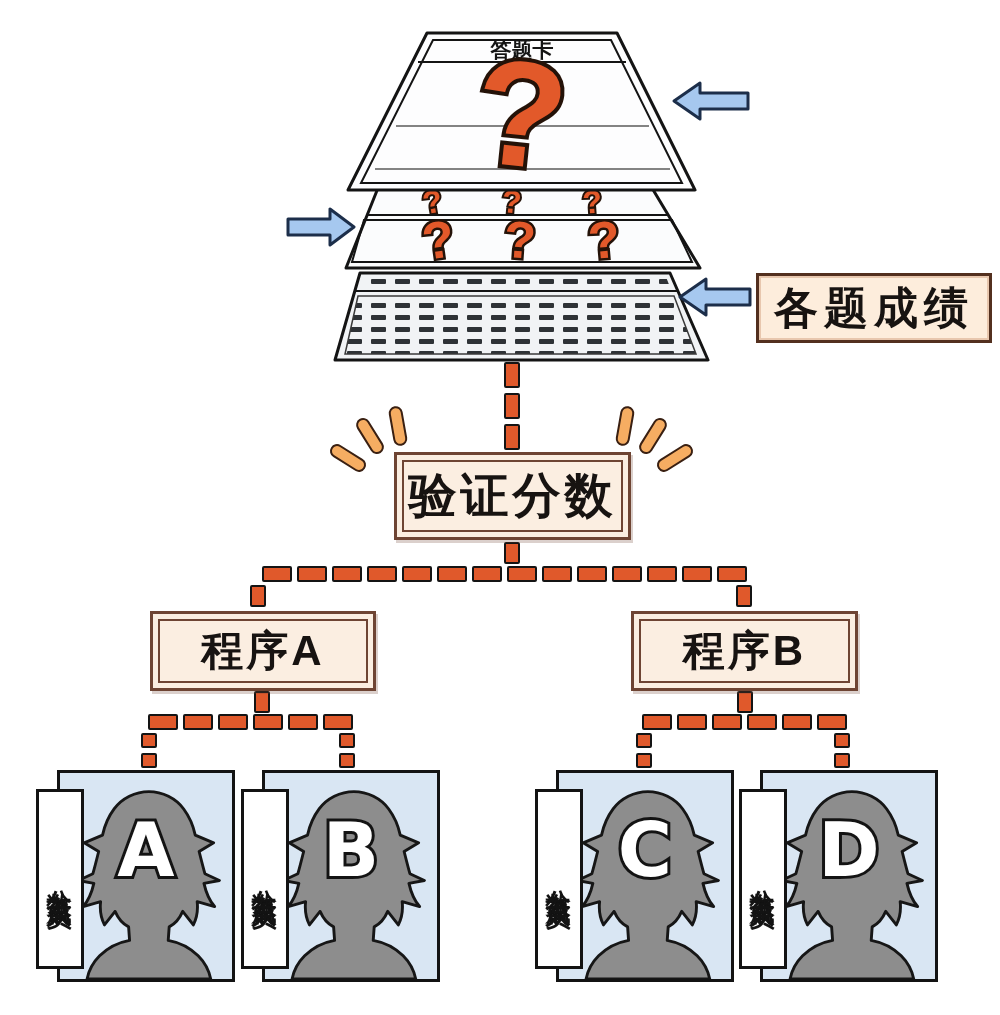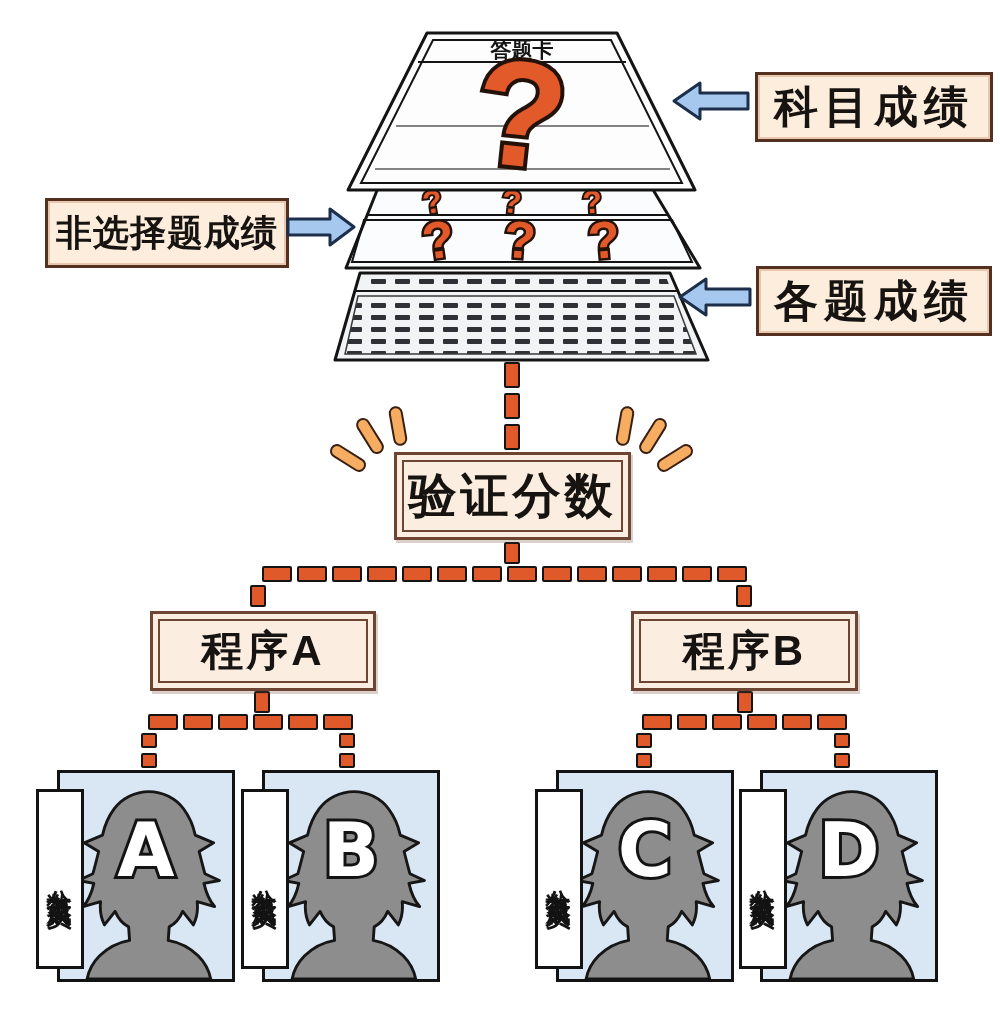--- a/index.html
+++ b/index.html
@@ -9,21 +9,21 @@
   
   .stack{position:absolute;left:320px;top:24px;width:390px;height:340px;z-index:1;}
   .qm{fill:#e2592a;stroke:#241208;paint-order:stroke;font-weight:900;text-anchor:middle;}
 
   
   .cream-box{position:absolute;background:#fdeddc;border:3px solid #53301f;
              box-shadow:inset 0 0 0 2px #e8c7ae;display:flex;align-items:center;justify-content:center;
              font-weight:900;color:#171311;z-index:2;}
   #box-subject{left:755px;top:72px;width:232px;height:64px;font-size:44px;letter-spacing:6px;}
   #box-nonchoice{left:45px;top:198px;width:238px;height:64px;font-size:36px;letter-spacing:1px;}
-  #box-perq{left:756px;top:266px;width:230px;height:64px;font-size:44px;letter-spacing:6px;}
+  #box-perq{left:756px;top:273px;width:230px;height:64px;font-size:44px;letter-spacing:6px;}
 
   .arrow{position:absolute;z-index:2;}
   #arr-subject{left:672px;top:80px;width:78px;height:42px;}
   #arr-nonchoice{left:286px;top:206px;width:70px;height:42px;}
   #arr-perq{left:678px;top:276px;width:74px;height:42px;}
 
   
   .conn{position:absolute;display:flex;z-index:1;}
   .conn.v{flex-direction:column;gap:5px;}
   .conn.h{flex-direction:row;gap:5px;}
@@ -127,30 +127,24 @@
       <polygon points="107,9 297,9 375,166 28,166" fill="#fdfdfe" stroke="#141414" stroke-width="3" stroke-linejoin="round"></polygon>
       <polygon points="113,16 291,16 362,159 41,159" fill="none" stroke="#141414" stroke-width="2"></polygon>
       <line x1="98" y1="38" x2="306" y2="38" stroke="#141414" stroke-width="2"></line>
       <line x1="76" y1="102" x2="329" y2="102" stroke="#5a5a5a" stroke-width="1.5"></line>
       <line x1="55" y1="145" x2="350" y2="145" stroke="#5a5a5a" stroke-width="1.5"></line>
       <text x="202" y="33" text-anchor="middle" font-size="21" font-weight="900" fill="#141414">答题卡</text>
       <text class="qm" x="200" y="142" font-size="150" stroke-width="8" transform="rotate(6 200 100)">?</text>
     </g>
   </svg>
 
-  <div class="cream-box" id="box-subject">
-    <span>科目成绩</span>
-  </div>
   <svg class="arrow" id="arr-subject" viewBox="0 0 78 42">
     <polygon points="2,21 28,3 28,13 76,13 76,29 28,29 28,39" fill="#a6c8ef" stroke="#1c2e4a" stroke-width="3" stroke-linejoin="round"></polygon>
   </svg>
 
-  <div class="cream-box" id="box-nonchoice">
-    <span>非选择题成绩</span>
-  </div>
   <svg class="arrow" id="arr-nonchoice" viewBox="0 0 70 42">
     <polygon points="68,21 44,3 44,13 2,13 2,29 44,29 44,39" fill="#a6c8ef" stroke="#1c2e4a" stroke-width="3" stroke-linejoin="round"></polygon>
   </svg>
 
   <div class="cream-box" id="box-perq">
     <span>各题成绩</span>
   </div>
   <svg class="arrow" id="arr-perq" viewBox="0 0 74 42">
     <polygon points="2,21 28,3 28,13 72,13 72,29 28,29 28,39" fill="#a6c8ef" stroke="#1c2e4a" stroke-width="3" stroke-linejoin="round"></polygon>
   </svg>

